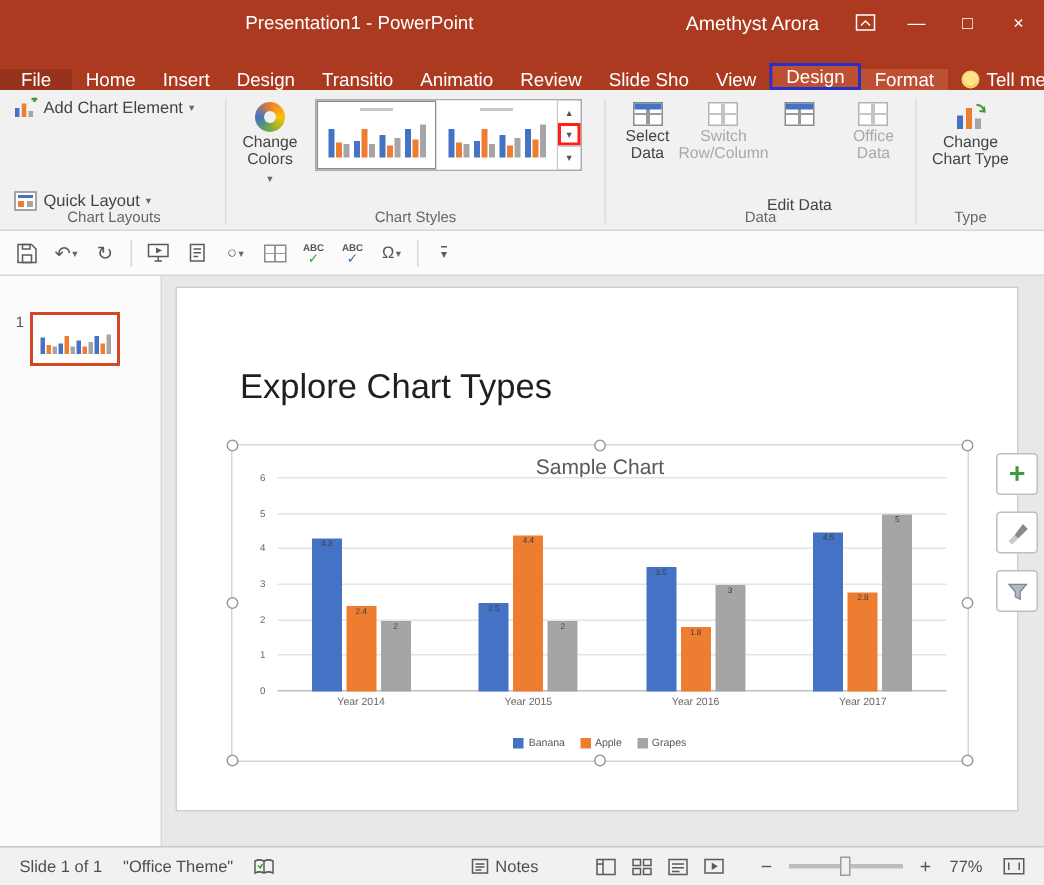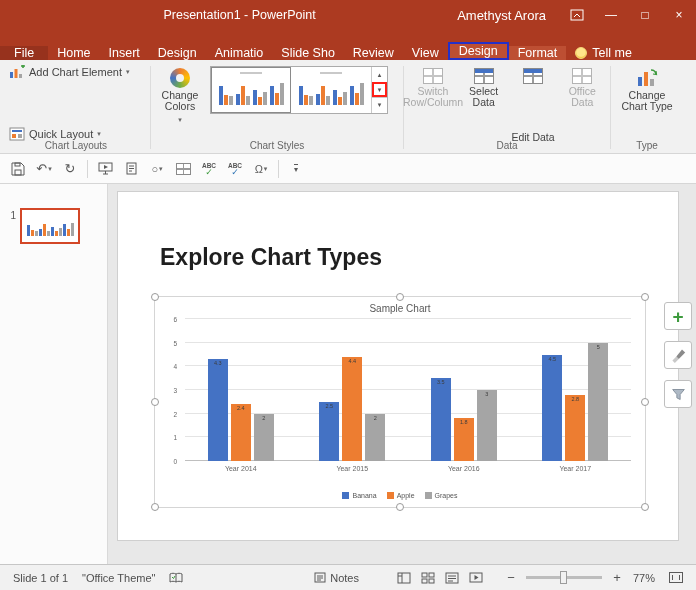--- a/index.html
+++ b/index.html
@@ -71,24 +71,24 @@
   .workspace { height:380px; display:flex; }
   .slide-panel { width:108px; background:#FBFBFB; border-right:1px solid #D9D9D9; padding-top:24px; }
   .thumb-row { display:flex; gap:4px; padding-left:6px; }
   .slide-num { font-size:10px; color:#555; width:10px; text-align:right; padding-top:2px; }
   .slide-thumb { width:60px; height:36px; background:#fff; border:2px solid var(--sel,#D34727); display:flex; align-items:flex-end; justify-content:center; padding:5px 4px 6px 4px; }
   .slide-thumb .mini-plot { height:16px; }
   .slide-thumb .mini-plot .bar { width:3px; }
 
   .canvas { flex:1; position:relative; }
   .slide { position:absolute; left:10px; top:8px; width:560px; height:348px; background:#fff; box-shadow:0 0 0 1px #CFCFCF; }
-  .slide-title { position:absolute; left:42px; top:52px; font-size:23px; font-weight:700; color:#1f1f1f; }
+  .slide-title { position:absolute; left:42px; top:52px; font-size:23px; font-weight:400; color:#1f1f1f; }
 
   .chart-object { position:absolute; left:36px; top:104px; width:492px; height:212px; border:1px solid #D5D5D5; background:#fff; }
-  .chart-title { position:absolute; top:6px; left:0; right:0; text-align:center; font-size:10px; color:#595959; }
+  .chart-title { position:absolute; top:6px; left:0; right:0; text-align:center; font-size:14px; color:#595959; }
   .chart-y-axis { position:absolute; left:2px; width:24px; top:22px; bottom:46px; }
   .ytick { position:absolute; right:4px; transform:translateY(50%); font-size:6.5px; color:#666; }
   .chart-plot { position:absolute; left:30px; right:14px; top:22px; bottom:46px; }
   .gridline { position:absolute; left:0; right:0; height:1px; background:#E4E4E4; }
   .gridline.baseline { background:#BFBFBF; }
   .chart-bars { position:absolute; inset:0; display:flex; justify-content:space-around; align-items:flex-end; z-index:1; }
   .chart-bars .bar-group { display:flex; align-items:flex-end; gap:3px; height:100%; }
   .chart-bars .bar { width:20px; position:relative; }
   .bar-label { position:absolute; top:1px; left:50%; transform:translateX(-50%); font-size:5.5px; color:#3c3c3c; }
   .chart-x-axis { position:absolute; left:30px; right:14px; bottom:30px; height:12px; display:flex; justify-content:space-around; font-size:7px; color:#666; }
@@ -135,23 +135,24 @@
     <span class="winbtn">□</span>
     <span class="winbtn close">×</span>
   </div>
 </header>
 
 <nav class="tabrow">
   <span class="tab file">File</span>
   <span class="tab">Home</span>
   <span class="tab">Insert</span>
   <span class="tab">Design</span>
+  <span class="tab">Transitio</span>
   <span class="tab">Animatio</span>
+  <span class="tab">Review</span>
   <span class="tab">Slide Sho</span>
-  <span class="tab">Review</span>
   <span class="tab">View</span>
   <span class="annotate-blue">
     <span class="tab contextual">Design</span>
   </span>
   <span class="tab contextual">Format</span>
   <span class="tab">
     <span class="bulb"></span>
     <span>Tell me</span>
   </span>
   <span class="spacer"></span>
@@ -250,27 +251,27 @@
         <span>▴</span>
         <span class="annotate-red">▾</span>
         <span class="gal-more">▾</span>
       </div>
     </div>
     <div class="rg-label">Chart Styles</div>
   </div>
   <div class="rsep"></div>
 
   <div class="rgroup" style="width:206px;">
+    <button class="big-btn" style="border:none;background:none;">
+      <span class="tbl-icon hdr"></span>
+      <span>Select Data</span>
+    </button>
     <button class="big-btn disabled" style="border:none;background:none;">
       <span class="tbl-icon gray"></span>
       <span>Switch Row/Column</span>
-    </button>
-    <button class="big-btn" style="border:none;background:none;">
-      <span class="tbl-icon hdr"></span>
-      <span>Select Data</span>
     </button>
     <button class="big-btn" style="border:none;background:none;gap:48px;">
       <span class="tbl-icon hdr"></span>
       <span>Edit Data</span>
       <span class="caret">▾</span>
     </button>
     <button class="big-btn disabled" style="border:none;background:none;">
       <span class="tbl-icon gray"></span>
       <span>Office Data</span>
     </button>

